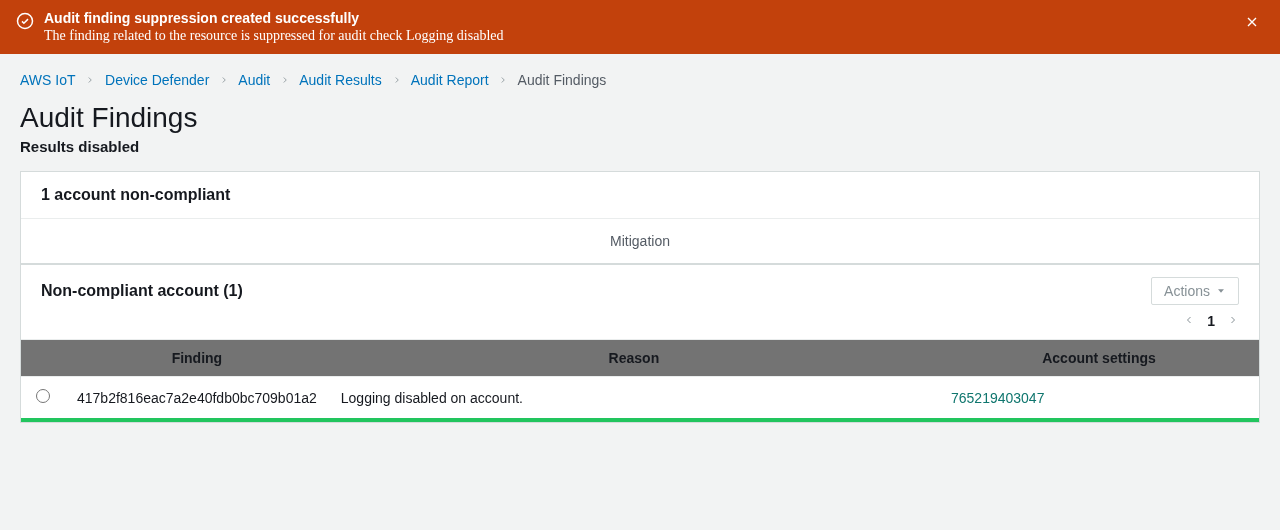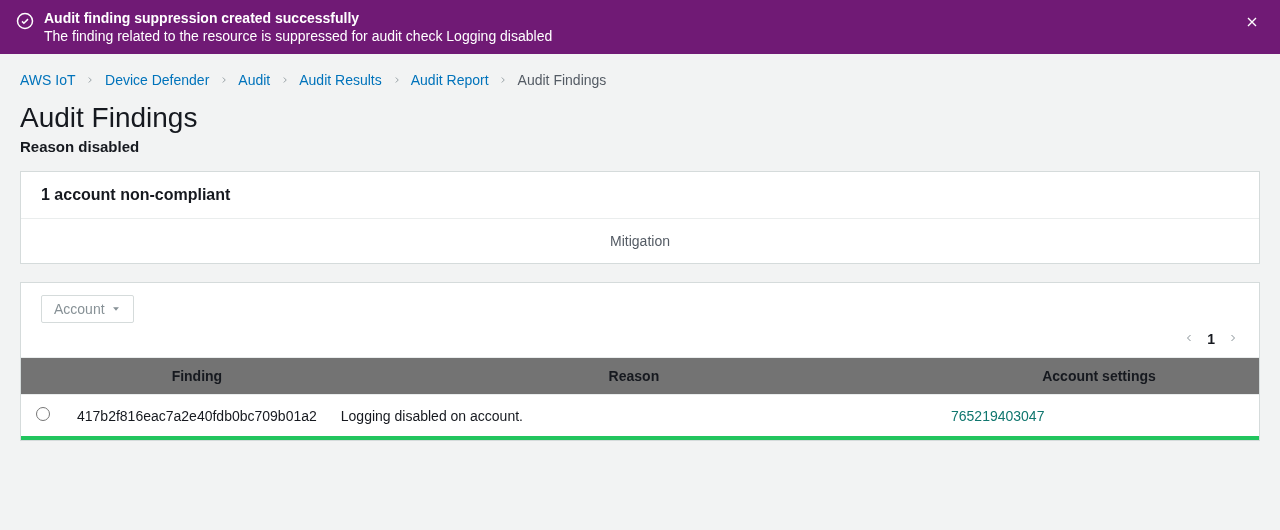--- a/index.html
+++ b/index.html
@@ -6,34 +6,34 @@
   body {
     font-family: "Amazon Ember", "Helvetica Neue", Arial, sans-serif;
     background: #f2f3f3;
     color: #16191f;
     font-size: 14px;
     width: 1280px;
   }
 
   
   .banner {
-    background: #701a75;
+    background: #c2410c;
     color: #fff;
     display: flex;
     align-items: flex-start;
     padding: 10px 16px 10px 16px;
   }
   .banner-icon {
     flex: 0 0 auto;
     margin-right: 10px;
     margin-top: 2px;
   }
   .banner-body { flex: 1 1 auto; }
   .banner-title { font-weight: 700; font-size: 14px; }
-  .banner-msg { font-size: 14px; margin-top: 2px; }
+  .banner-msg { font-size: 14px; margin-top: 2px; font-family: Liberation Serif, serif; }
   .banner-close { flex: 0 0 auto; cursor: pointer; padding: 4px; }
 
   
   .page { padding: 18px 20px; }
   .crumbs { font-size: 14px; margin-bottom: 14px; }
   .crumbs a { color: #0073bb; text-decoration: none; cursor: pointer; }
   .crumbs .sep {
     display: inline-block;
     margin: 0 6px;
     color: #879196;
@@ -49,21 +49,20 @@
   .subheading {
     font-size: 15px;
     font-weight: 700;
     margin-bottom: 16px;
   }
 
   
   .panel {
     background: #fff;
     border: 1px solid #d5dbdb;
-    margin-bottom: 18px;
   }
   .panel-header {
     padding: 14px 20px;
     border-bottom: 1px solid #eaeded;
     font-size: 16px;
     font-weight: 700;
   }
   .panel-body {
     padding: 14px 20px;
     text-align: center;
@@ -190,33 +189,37 @@
     <a>Audit Report</a>
     <span class="sep">
       <svg width="10" height="10" viewBox="0 0 24 24">
           <path d="M9 6l6 6-6 6"></path>
         </svg>
     </span>
     <span class="current">Audit Findings</span>
   </nav>
 
   <h1 class="page-title">Audit Findings</h1>
-  <div class="subheading">Reason disabled</div>
+  <div class="subheading">Results disabled</div>
 
   <div class="panel">
     <div class="panel-header">1 account non-compliant</div>
     <div class="panel-body">
       <div class="muted">Mitigation</div>
     </div>
   </div>
 
   <div class="panel">
     <div class="panel-header-row">
+      <div class="title">
+        <span>Non-compliant account</span>
+        <span class="count-paren">(1)</span>
+      </div>
       <button class="actions-btn">
-        <span>Account</span>
+        <span>Actions</span>
         <span>
           <svg width="10" height="10" viewBox="0 0 24 24">
               <path d="M5 8l7 8 7-8z" fill="currentColor" stroke="none"></path>
             </svg>
         </span>
       </button>
     </div>
 
     <div class="pager">
       <span class="nav-arrow">

